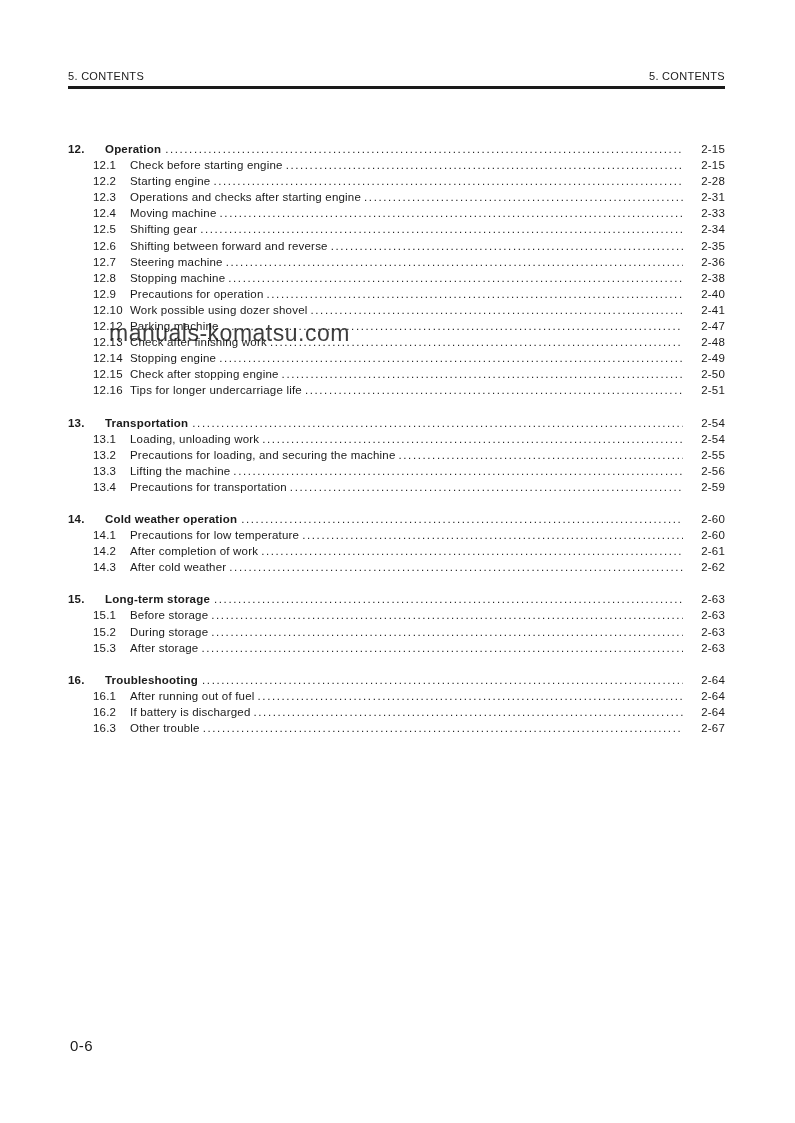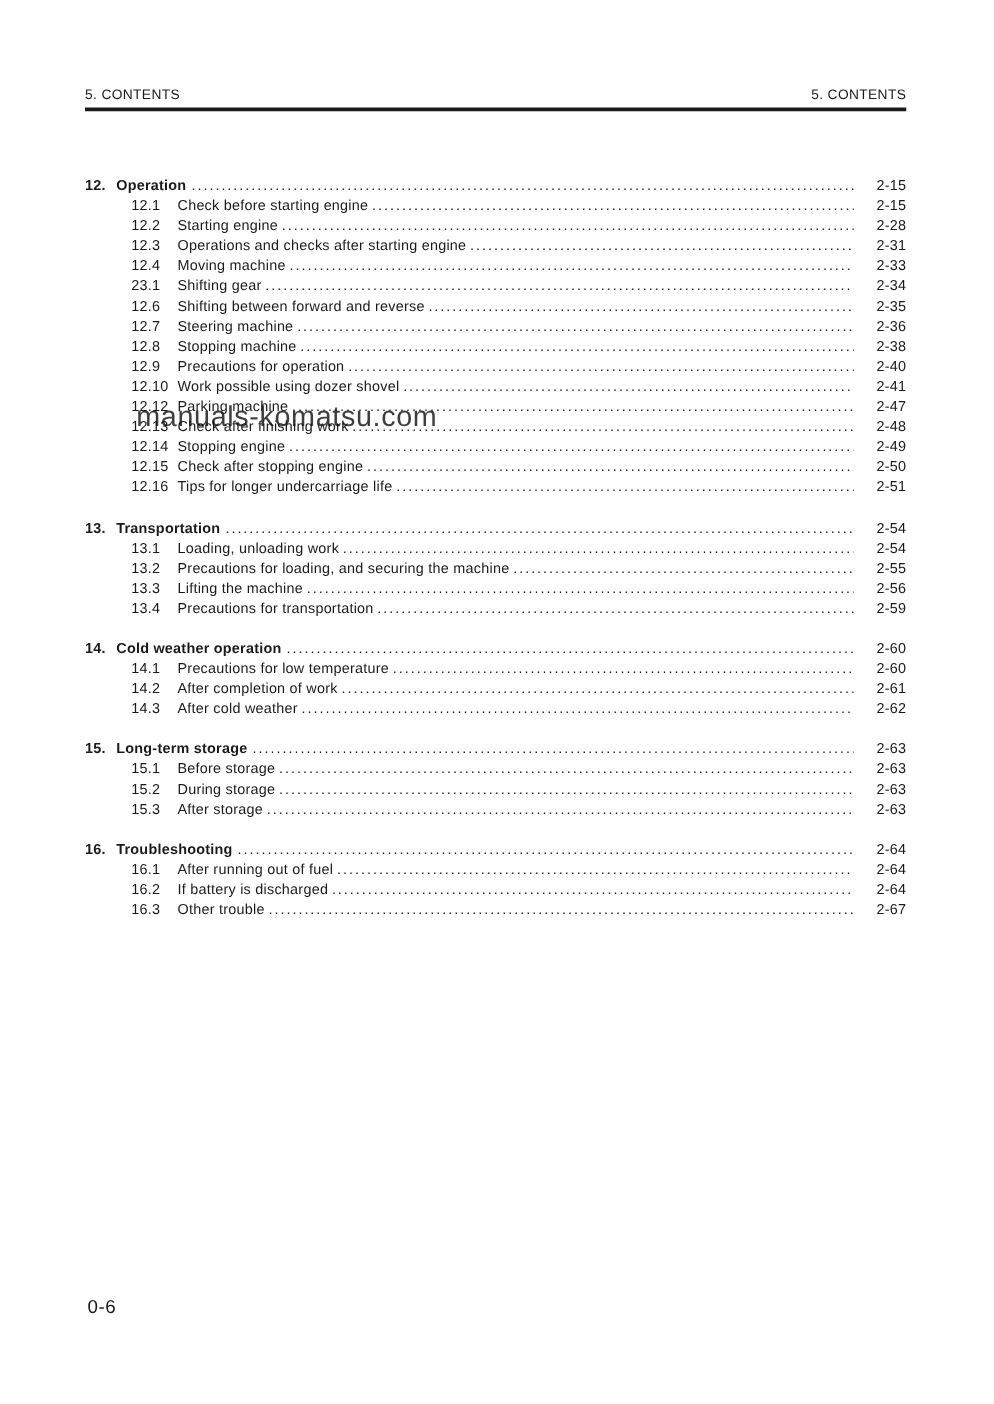--- a/index.html
+++ b/index.html
@@ -44,24 +44,24 @@
   .toc-section:first-child { margin-top: 0; }
 
   .toc-row {
     display: flex;
     align-items: baseline;
     height: 16.1px;
     white-space: nowrap;
   }
   .row-main { font-weight: bold; }
   .row-main .num { width: 25px; flex: none; }
-  .row-main .title { flex: none; padding-right: 4px; }
+  .row-main .title { flex: none; padding-right: 4px; margin-left: 12px; }
 
   .row-sub { padding-left: 25px; }
-  .row-sub .num { width: 37px; flex: none; margin-left: 12px; }
+  .row-sub .num { width: 37px; flex: none; }
   .row-sub .title { flex: none; padding-right: 3px; }
 
   .leader {
     flex: 1 1 auto;
     overflow: hidden;
     font-weight: normal;
     color: #1a1a1a;
   }
   .leader::after {
     content: "...................................................................................................................................................................................................................";
@@ -140,21 +140,21 @@
   </div>
 
   <div class="toc-row row-sub">
     <span class="num">12.4</span>
     <span class="title">Moving machine</span>
     <span class="leader"></span>
     <span class="pageno">2-33</span>
   </div>
 
   <div class="toc-row row-sub">
-    <span class="num">23.1</span>
+    <span class="num">12.5</span>
     <span class="title">Shifting gear</span>
     <span class="leader"></span>
     <span class="pageno">2-34</span>
   </div>
 
   <div class="toc-row row-sub">
     <span class="num">12.6</span>
     <span class="title">Shifting between forward and reverse</span>
     <span class="leader"></span>
     <span class="pageno">2-35</span>

